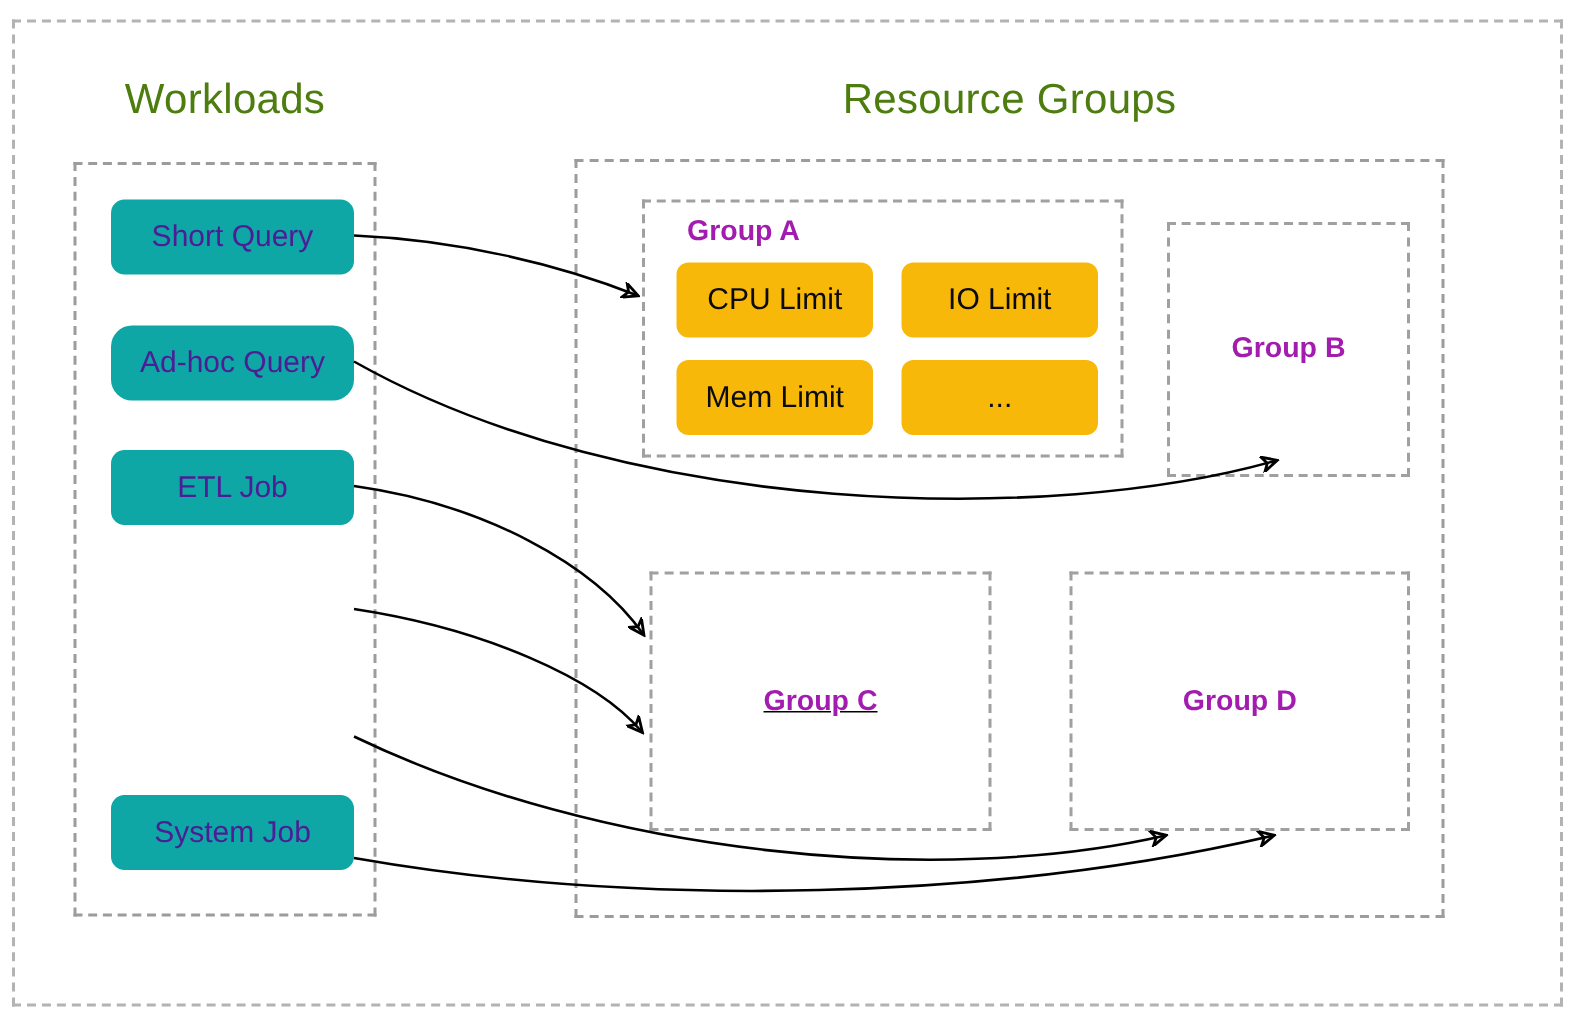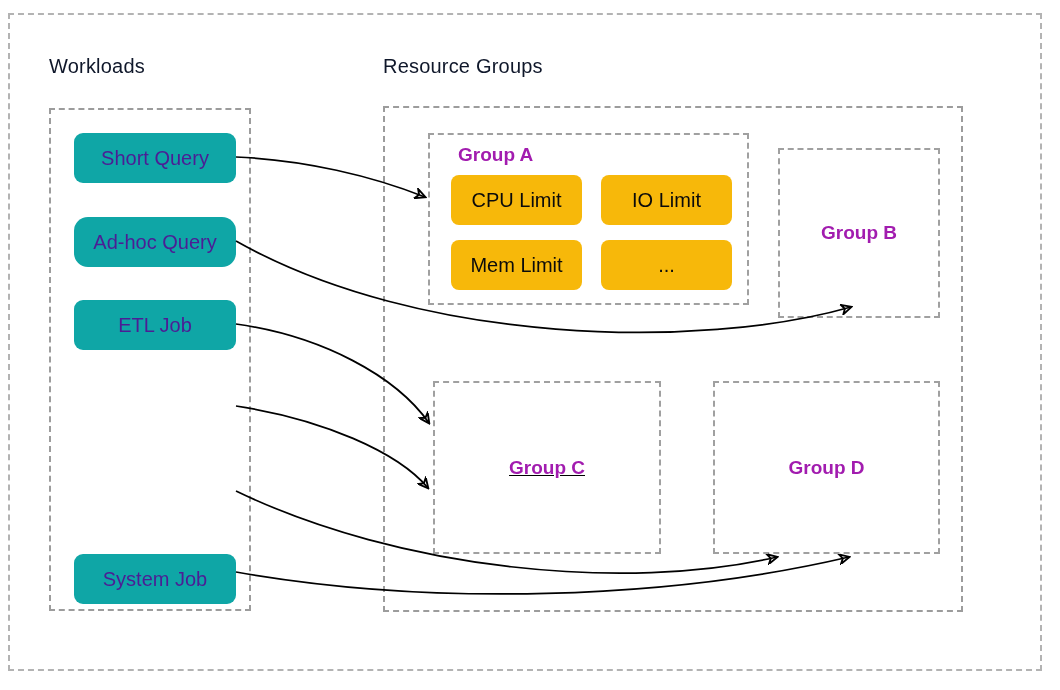--- a/index.html
+++ b/index.html
@@ -13,23 +13,24 @@
     overflow: hidden;
   }
   .outer-border {
     position: absolute;
     left: 8px; top: 13px;
     width: 1034px; height: 658px;
     border: 2px dashed #b3b3b3;
   }
   .section-title {
     position: absolute;
-    font-size: 20px;
+    font-size: 28px;
     line-height: 38px;
-    color: #0f172a;
+    color: #4d7c0f;
+    text-align: center;
     letter-spacing: 0.2px;
   }
   .title-workloads { left: 49px; top: 47px; width: 202px; }
   .title-rg       { left: 383px; top: 47px; width: 580px; }
 
   .container {
     position: absolute;
     border: 2px dashed #9c9c9c;
   }
   .workloads-container { left: 49px; top: 108px; width: 202px; height: 503px; }
@@ -43,21 +44,21 @@
     border-radius: 9px;
     display: flex; align-items: center; justify-content: center;
     font-size: 20px;
     color: #4c1d95;
   }
   .wl-0 { top: 23px; }
   .wl-1 { top: 107px; border-radius: 14px; }
   .wl-2 { top: 190px; }
   .wl-3 { top: 274px; }
   .wl-4 { top: 357px; }
-  .wl-5 { top: 444px; }
+  .wl-5 { top: 420px; }
 
   .group {
     position: absolute;
     border: 2px dashed #a0a0a0;
   }
   .group-label {
     font-weight: bold;
     font-size: 19px;
     color: #a21caf;
   }

